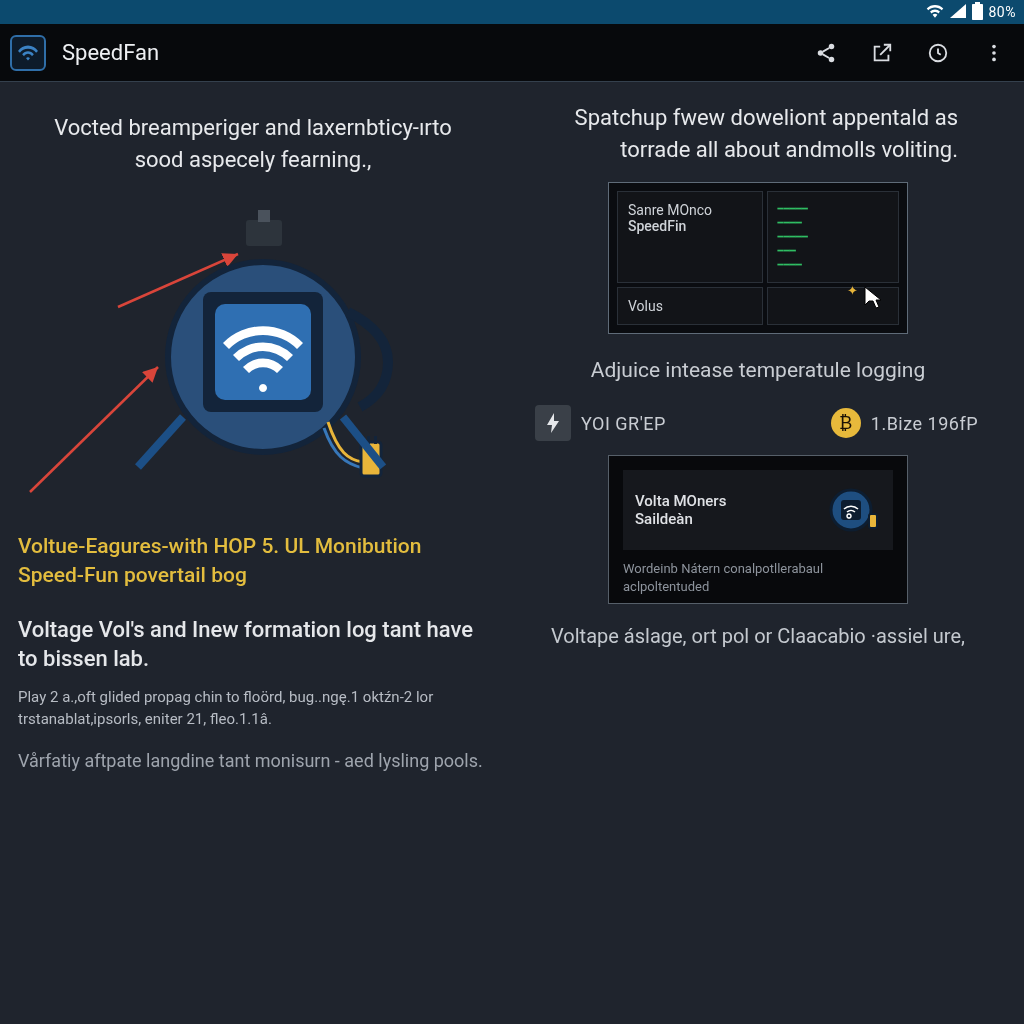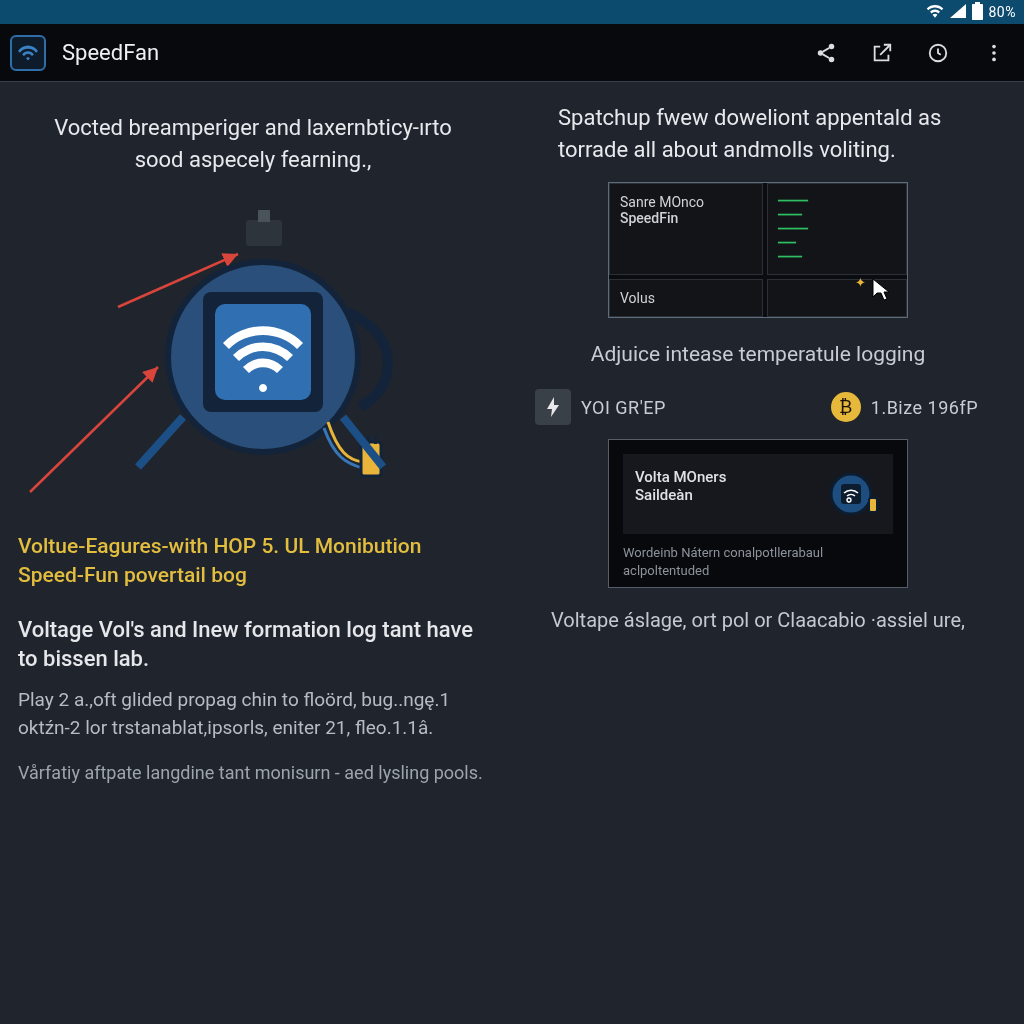--- a/index.html
+++ b/index.html
@@ -55,21 +55,21 @@
   .right { max-width: 460px; }
 
   .intro-left {
     text-align: center;
     font-size: 22px;
     line-height: 1.45;
     color: #e7e9ec;
     padding: 10px 30px 12px;
   }
   .intro-right {
-    text-align: left;
+    text-align: right;
     font-size: 22px;
     line-height: 1.45;
     color: #e7e9ec;
     padding: 0 30px 10px;
   }
 
   .device-fig {
     height: 310px;
     position: relative;
     margin: 4px 0 20px;
@@ -85,31 +85,32 @@
   }
   .feature-title .hl { color: #e3bd3e; }
   .section-h {
     font-size: 22px;
     line-height: 1.35;
     font-weight: 500;
     color: #e5e7ea;
     margin: 6px 0 12px;
   }
   .body-text {
-    font-size: 19px;
+    font-size: 15px;
     line-height: 1.5;
     color: #b7bcc4;
     margin-bottom: 16px;
   }
   .body-text.small { font-size: 18px; color:#9ea4ad; }
 
   
   .preview-card {
     border: 1px solid #5f6b78;
     background: #0a0c10;
+    padding: 8px;
     margin: 6px auto 16px;
     width: 300px;
   }
   .preview-inner {
     display: grid;
     grid-template-columns: 1.1fr 1fr;
     grid-template-rows: auto auto;
     gap: 4px;
   }
   .pv-cell {
@@ -155,21 +156,21 @@
   .stat-label { font-size:18px; color:#c9cdd3; letter-spacing:0.5px; }
 
   .card2 {
     border:1px solid #565f69;
     background:#08090c;
     width: 300px;
     margin: 0 auto 10px;
     padding: 14px 14px 8px;
   }
   .card2-top {
-    display:flex; justify-content:space-between; align-items:flex-start;
+    display:flex; justify-content:space-between; align-items:center;
     background:#16181d; padding:14px 12px; margin-bottom:10px;
   }
   .card2-top .txt { font-size:15px; font-weight:500; color:#e0e2e6; }
   .card2-desc { font-size:13px; color:#8d939c; line-height:1.35; }
   .subcap {
     text-align:center; font-size:20px; color:#c4c9cf; line-height:1.4;
     margin: 8px 10px 0;
   }
 
   

